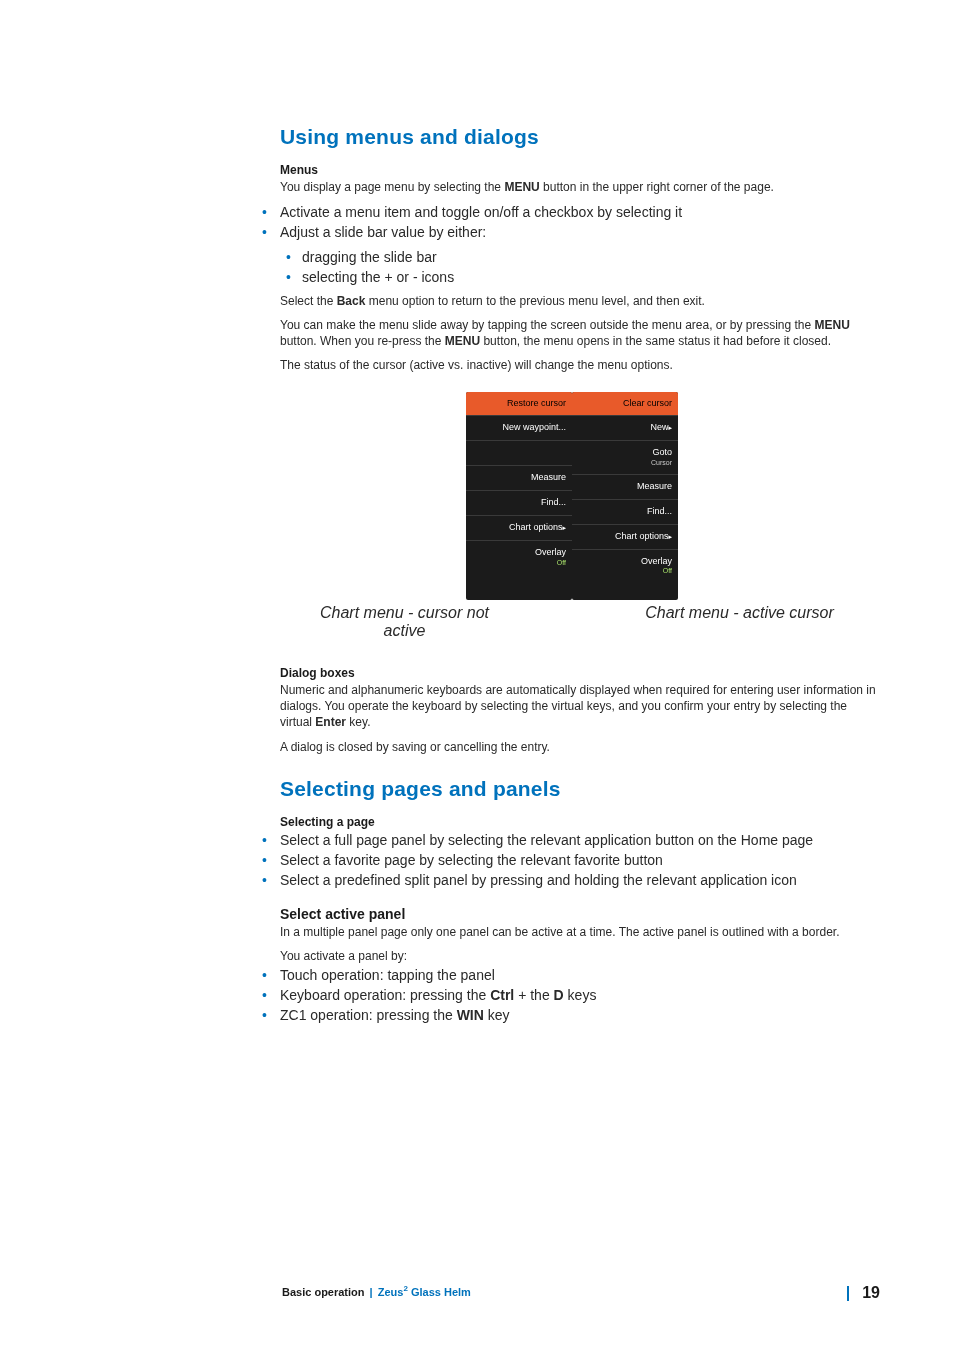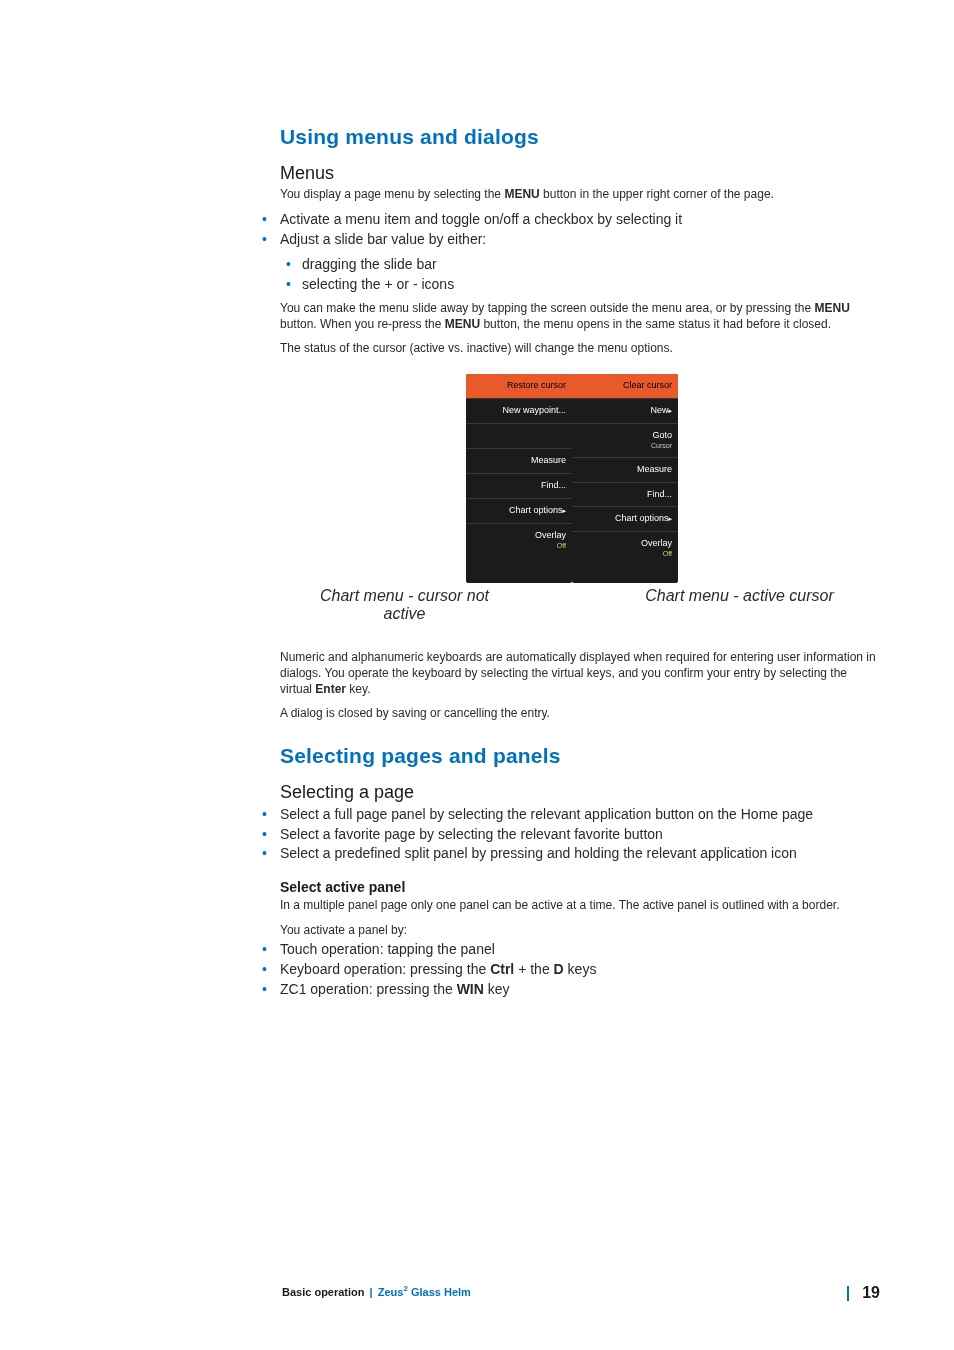--- a/index.html
+++ b/index.html
@@ -21,22 +21,22 @@
     width: 620px;
   }
   h2.section {
     color: #0072bc;
     font-weight: 700;
     font-size: 21px;
     margin: 0 0 12px 18px;
     letter-spacing: 0.2px;
   }
   h3.sub {
-    font-weight: 400;
-    font-size: 18px;
+    font-weight: 700;
+    font-size: 12px;
     margin: 14px 0 2px 18px;
     color: #1a1a1a;
   }
   h3.subsub {
     font-weight: 700;
     font-size: 14px;
     margin: 16px 0 2px 18px;
     color: #1a1a1a;
   }
   p.body {
@@ -175,20 +175,23 @@
 
     <ul class="bullets">
       <li>Activate a menu item and toggle on/off a checkbox by selecting it</li>
       <li>Adjust a slide bar value by either:</li>
     </ul>
     <ul class="bullets nested">
       <li>dragging the slide bar</li>
       <li>selecting the + or - icons</li>
     </ul>
 
+    <p class="body" style="margin-left:18px;">
+      <span>Select the </span><span class="bold">Back</span><span> menu option to return to the previous menu level, and then exit.</span>
+    </p>
     <p class="body">
       <span>You can make the menu slide away by tapping the screen outside the menu area, or by pressing the </span><span class="bold">MENU</span><span> button. When you re-press the </span><span class="bold">MENU</span><span> button, the menu opens in the same status it had before it closed.</span>
     </p>
     <p class="body">The status of the cursor (active vs. inactive) will change the menu options.</p>
 
     <div class="figures">
       <div class="menu-box">
         <div class="menu-item orange">Restore cursor</div>
         <div class="menu-item">New waypoint...</div>
         <div class="menu-item" style="height:10px;"></div>
@@ -215,20 +218,21 @@
           <span>Overlay</span>
           <span class="sub">Off</span>
         </div>
       </div>
     </div>
     <div class="captions">
       <div class="caption">Chart menu - cursor not active</div>
       <div class="caption">Chart menu - active cursor</div>
     </div>
 
+    <h3 class="sub">Dialog boxes</h3>
     <p class="body">
       <span>Numeric and alphanumeric keyboards are automatically displayed when required for entering user information in dialogs. You operate the keyboard by selecting the virtual keys, and you confirm your entry by selecting the virtual </span><span class="bold">Enter</span><span> key.</span>
     </p>
     <p class="body">A dialog is closed by saving or cancelling the entry.</p>
 
     <h2 class="section" style="margin-top:22px;">Selecting pages and panels</h2>
 
     <h3 class="sub">Selecting a page</h3>
     <ul class="bullets">
       <li>Select a full page panel by selecting the relevant application button on the Home page</li>

